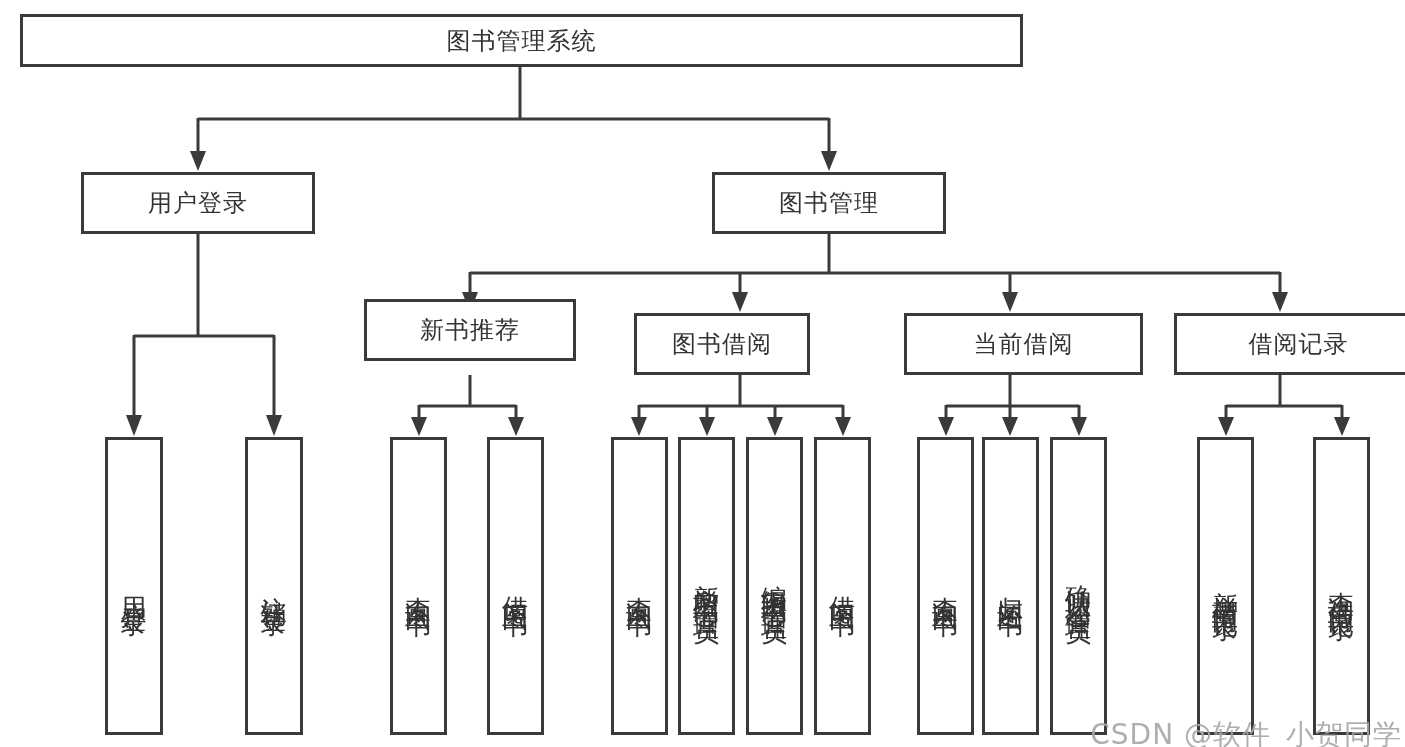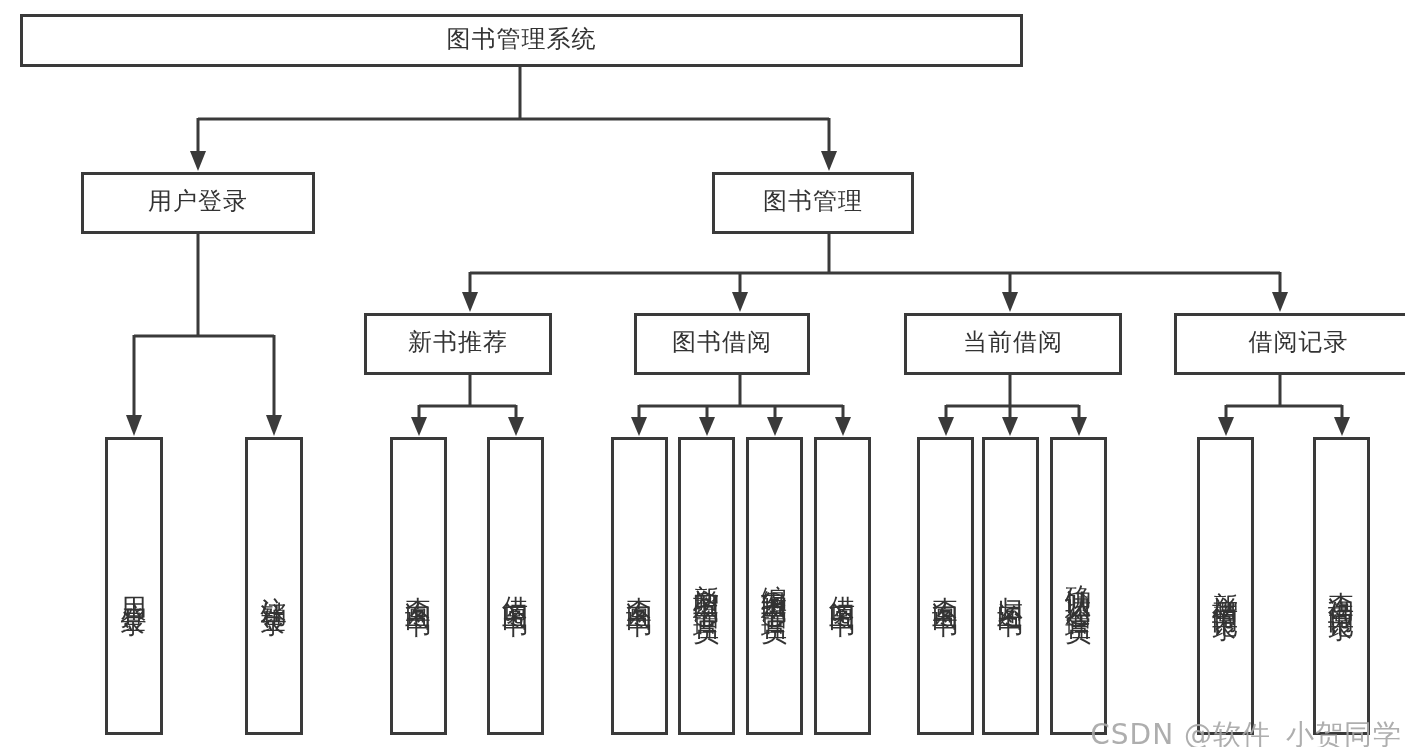--- a/index.html
+++ b/index.html
@@ -14,21 +14,21 @@
     position:relative;width:1405px;height:747px;background:var(--bg);overflow:hidden;
   }
   .wires{position:absolute;left:0;top:0;z-index:0;}
   .box{
     position:absolute;box-sizing:border-box;z-index:1;
     background:#ffffff;border:3px solid var(--line);
     display:flex;align-items:center;justify-content:center;
     color:var(--text);
   }
   .box.h .lbl{
-    font-size:24px;line-height:1;letter-spacing:1px;white-space:nowrap;font-family:Liberation Mono, monospace;
+    font-size:24px;line-height:1;letter-spacing:1px;white-space:nowrap;
   }
   .box.v .lbl{
     writing-mode:vertical-rl;text-orientation:mixed;
     font-size:26px;letter-spacing:5px;line-height:1;white-space:nowrap;
   }
   .lvl2,.lvl3{height:62px;}
   .vbox{top:437px;width:57px;height:298px;}
   .watermark{
     position:absolute;z-index:2;right:3px;top:716px;
     font-size:28px;color:var(--watermark);opacity:.9;
@@ -94,31 +94,31 @@
     </g>
   </svg>
 
   <div class="box h" style="left:20px;top:14px;width:1003px;height:53px">
     <span class="lbl">图书管理系统</span>
   </div>
 
   <div class="box h lvl2" style="left:81px;top:172px;width:234px">
     <span class="lbl">用户登录</span>
   </div>
-  <div class="box h lvl2" style="left:712px;top:172px;width:202px">
+  <div class="box h lvl2" style="left:712px;top:172px;width:234px">
     <span class="lbl">图书管理</span>
   </div>
 
-  <div class="box h lvl3" style="left:364px;top:313px;width:188px">
+  <div class="box h lvl3" style="left:364px;top:299px;width:212px">
     <span class="lbl">新书推荐</span>
   </div>
   <div class="box h lvl3" style="left:634px;top:313px;width:176px">
     <span class="lbl">图书借阅</span>
   </div>
-  <div class="box h lvl3" style="left:904px;top:313px;width:218px">
+  <div class="box h lvl3" style="left:904px;top:313px;width:239px">
     <span class="lbl">当前借阅</span>
   </div>
   <div class="box h lvl3" style="left:1174px;top:313px;width:249px">
     <span class="lbl">借阅记录</span>
   </div>
 
   <div class="box v vbox" style="left:105px;width:58px">
     <span class="lbl">用户登录</span>
   </div>
   <div class="box v vbox" style="left:245px;width:58px">

